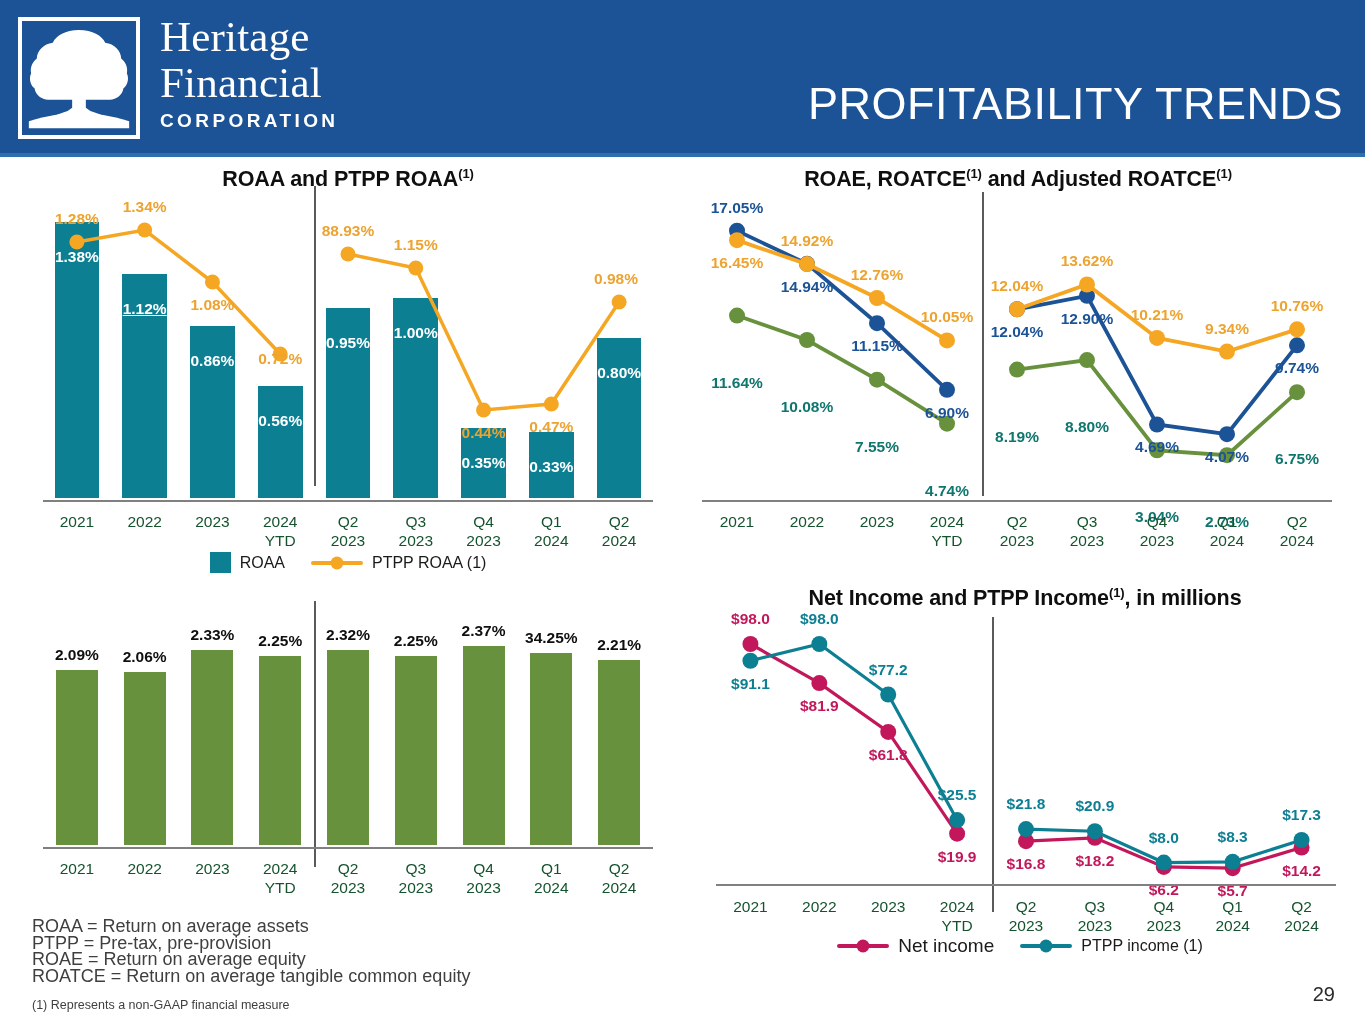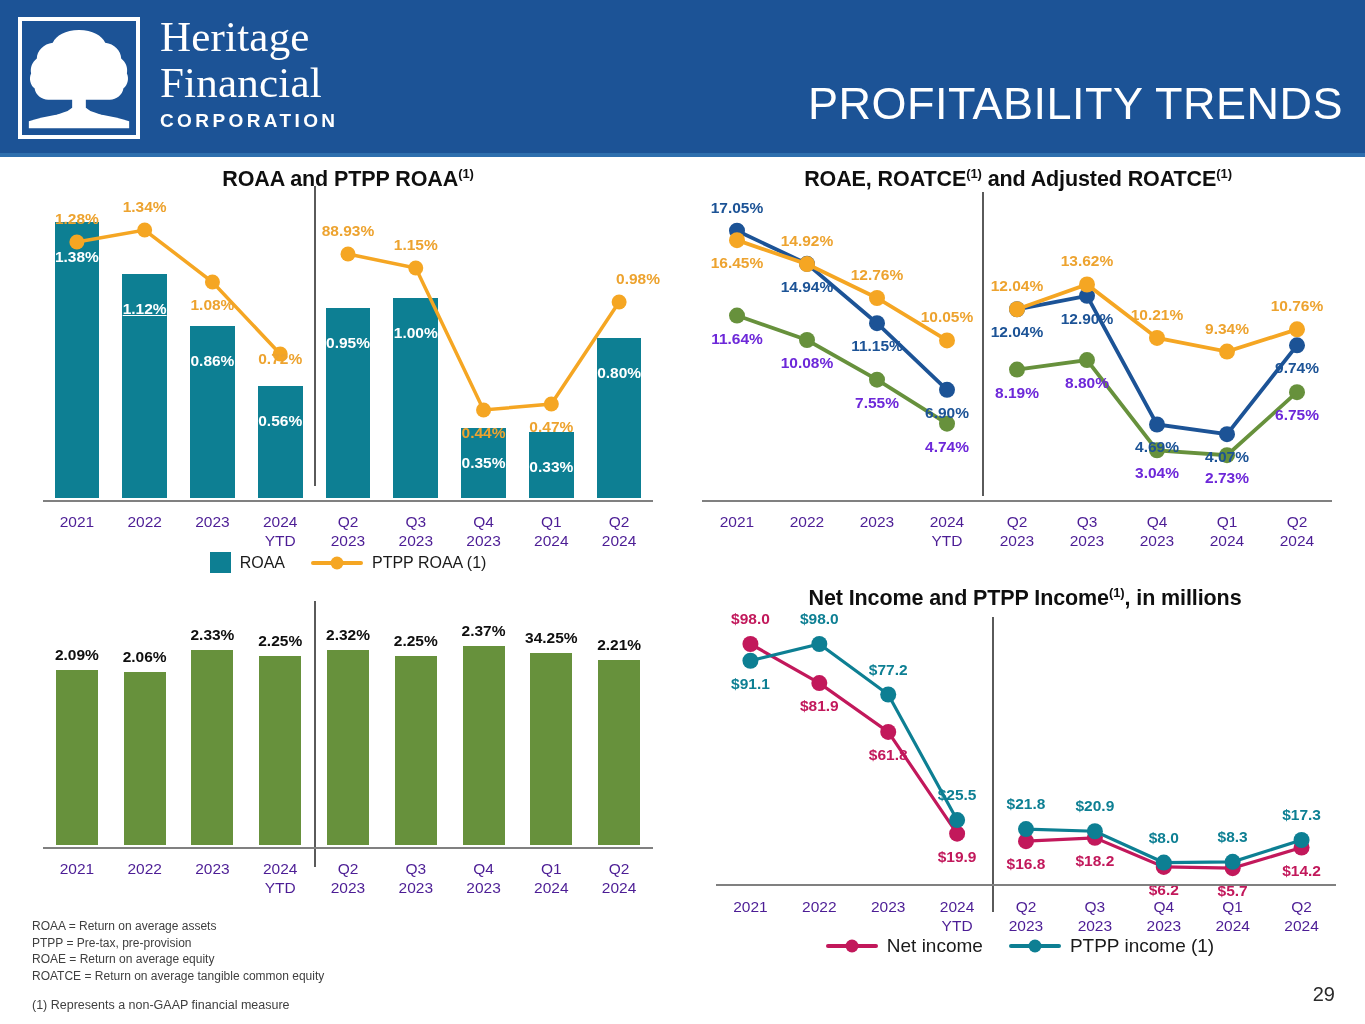--- a/index.html
+++ b/index.html
@@ -66,27 +66,27 @@
   .bar.green { background: #67913c; }
 
   .bar-lbl {
     position: absolute; font-size: 15.5px; font-weight: 700; white-space: nowrap;
     text-align: center;
   }
   .lbl-white { color: #ffffff; }
   .lbl-black { color: #0f0f0f; }
   .lbl-orange { color: #eda32f; }
   .lbl-blue { color: #1c5396; }
-  .lbl-green { color: #6d28d9; }
+  .lbl-green { color: #0f766e; margin-top: 44px; }
   .lbl-teal  { color: #0d7f93; }
   .lbl-crim  { color: #c2185b; }
 
   
   .xtick {
-    position: absolute; text-align: center; font-size: 15.5px; color: #4c1d95;
+    position: absolute; text-align: center; font-size: 15.5px; color: #14532d;
     line-height: 19px; white-space: nowrap;
   }
 
   
   .legend { position: absolute; display: flex; align-items: center; justify-content: center; gap: 26px; }
   .lg-item { display: flex; align-items: center; gap: 9px; font-size: 16px; color: #1a1a1a; }
   .lg-swatch { width: 21px; height: 21px; }
   .lg-line { position: relative; width: 52px; height: 4px; border-radius: 2px; }
   .lg-line::after {
     content: ""; position: absolute; left: 50%; top: 50%;
@@ -95,21 +95,21 @@
   }
   .lg-line.dot-orange::after { background: #f5a623; }
   .lg-line.dot-green::after  { background: #67913c; }
   .lg-line.dot-blue::after   { background: #1c5396; }
   .lg-line.dot-teal::after   { background: #0d7f93; }
   .lg-line.dot-crim::after   { background: #c2185b; }
 
   
   .footnotes {
     position: absolute; left: 32px; top: 918px;
-    font-size: 12px; color: #3f3f3f; line-height: 16.5px;
+    font-size: 18px; color: #3f3f3f; line-height: 16.5px;
   }
   .footnote-2 { position: absolute; left: 32px; top: 998px; font-size: 12.5px; color: #3f3f3f; }
   .page-num {
     position: absolute; right: 30px; bottom: 18px;
     font-size: 20px; color: #2b2b2b;
   }
   svg.series { position: absolute; left: 0; top: 0; overflow: visible; }
 </style>
 </head>
 <body>
@@ -180,21 +180,21 @@
           <circle cx="576.1111111111111" cy="94" r="7.5" fill="#f5a623"></circle>
         </svg>
         <div class="bar-lbl lbl-orange" style="left: -6.11111px; top: 2px; width: 80px;">1.28%</div>
         <div class="bar-lbl lbl-orange" style="left: 61.6667px; top: -10px; width: 80px;">1.34%</div>
         <div class="bar-lbl lbl-orange" style="left: 129.444px; top: 88px; width: 80px;">1.08%</div>
         <div class="bar-lbl lbl-orange" style="left: 197.222px; top: 142px; width: 80px;">0.72%</div>
         <div class="bar-lbl lbl-orange" style="left: 265px; top: 14px; width: 80px;">88.93%</div>
         <div class="bar-lbl lbl-orange" style="left: 332.778px; top: 28px; width: 80px;">1.15%</div>
         <div class="bar-lbl lbl-orange" style="left: 400.556px; top: 216px; width: 80px;">0.44%</div>
         <div class="bar-lbl lbl-orange" style="left: 468.333px; top: 210px; width: 80px;">0.47%</div>
-        <div class="bar-lbl lbl-orange" style="left: 555px; top: 62px; width: 80px;">0.98%</div>
+        <div class="bar-lbl lbl-orange" style="left: 533px; top: 62px; width: 80px;">0.98%</div>
       </div>
     <div class="axis-line" style="left:15px; top:334px; width:610px;"></div>
     <div id="xticks-roaa">
         <div class="xtick" style="left: 15px; top: 346px; width: 67.7778px;">
           <div>2021</div>
         </div>
         <div class="xtick" style="left: 82.7778px; top: 346px; width: 67.7778px;">
           <div>2022</div>
         </div>
         <div class="xtick" style="left: 150.556px; top: 346px; width: 67.7778px;">
@@ -493,21 +493,21 @@
         <div class="xtick" style="left: 567.111px; top: 312px; width: 68.8889px;">
           <div>Q2</div>
           <div>2024</div>
         </div>
       </div>
     <div class="legend" style="left:110px; top:350px; width:420px;">
       <div class="lg-item" style="font-size:19px">
         <span class="lg-line dot-crim" style="background:#c2185b"></span>
         <span>Net income</span>
       </div>
-      <div class="lg-item" style="font-size:19px">
+      <div class="lg-item" style="font-size:16px">
         <span class="lg-line dot-teal" style="background:#0d7f93"></span>
         <span>PTPP income (1)</span>
       </div>
     </div>
   </div>
 
   <div class="footnotes">
     <div>ROAA = Return on average assets</div>
     <div>PTPP = Pre-tax, pre-provision</div>
     <div>ROAE = Return on average equity</div>

